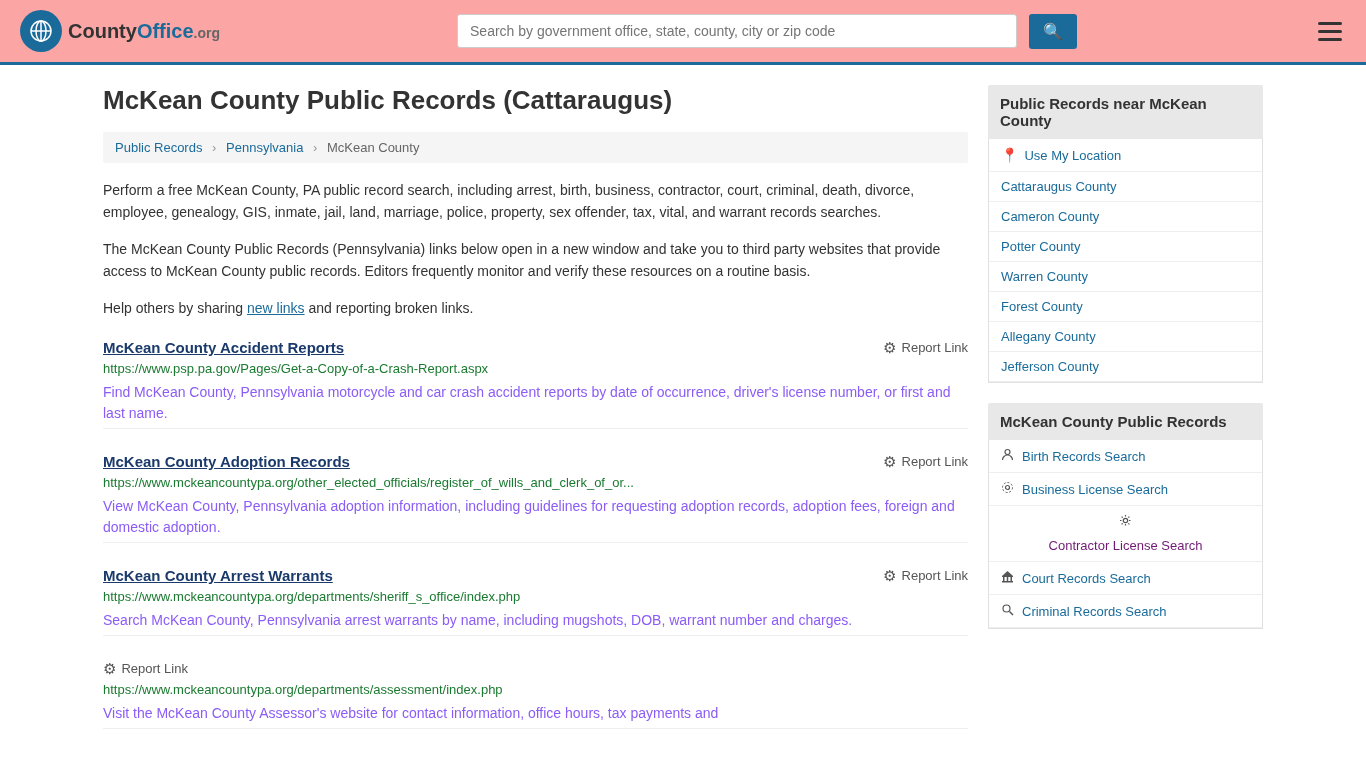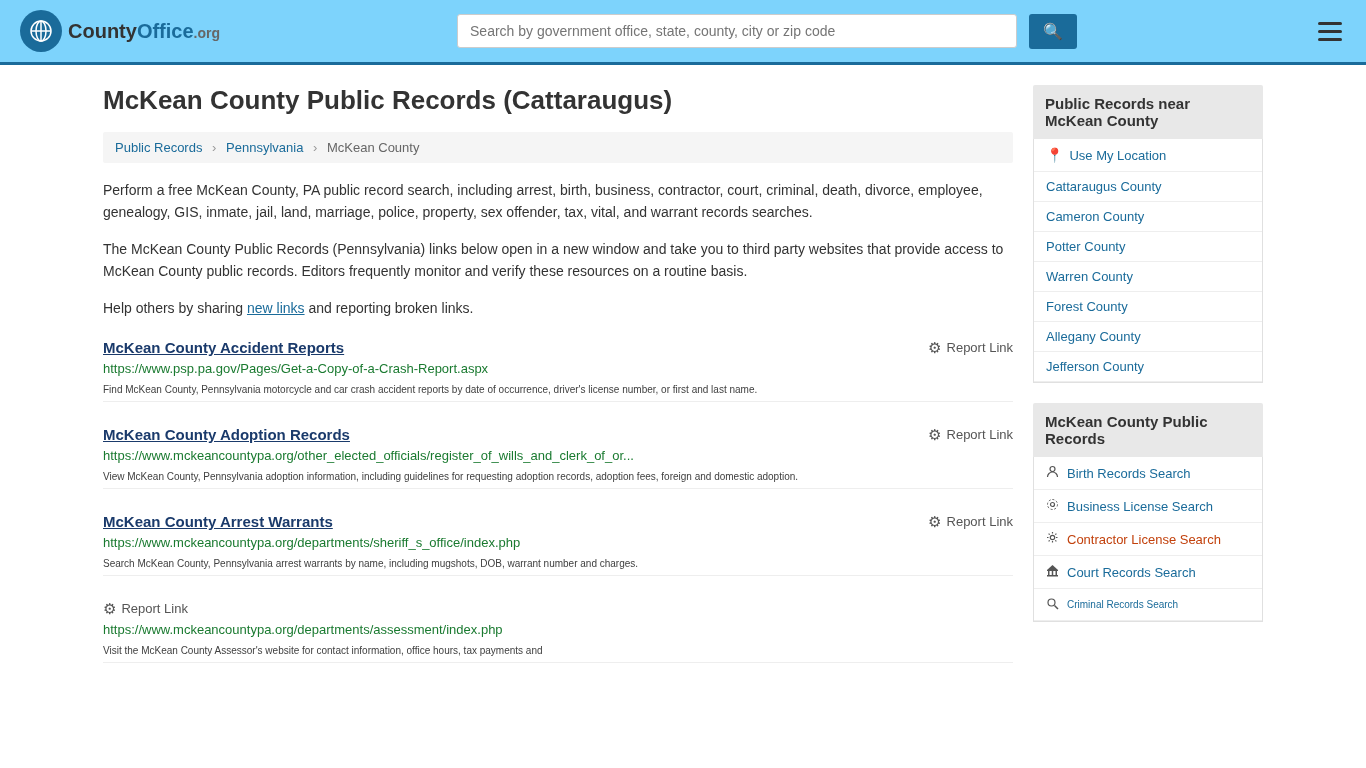--- a/index.html
+++ b/index.html
@@ -1,20 +1,20 @@
 <!DOCTYPE html>
 <html><head>
   <meta charset="utf-8">
   <style>
     * { box-sizing: border-box; margin: 0; padding: 0; }
     body { font-family: Arial, sans-serif; font-size: 14px; color: #333; background: #fff; }
 
     
     #header {
-      background: #7dd3fc;
+      background: #fca5a5;
       border-bottom: 3px solid #1a6b9a;
       padding: 10px 20px;
       display: flex;
       align-items: center;
       justify-content: space-between;
     }
     #logo-area {
       display: flex;
       align-items: center;
       gap: 6px;
@@ -154,28 +154,28 @@
       background: none;
       border: none;
     }
     .record-url {
       color: #1a7a30;
       font-size: 13px;
       margin-bottom: 6px;
       word-break: break-all;
     }
     .record-desc {
-      font-size: 10px;
+      font-size: 14px;
       line-height: 1.5;
-      color: #404040;
+      color: #8b5cf6;
     }
 
     
     #sidebar {
-      width: 230px;
+      width: 275px;
       flex-shrink: 0;
     }
 
     .sidebar-section {
       margin-bottom: 20px;
     }
 
     .sidebar-header {
       background: #e8e8e8;
       padding: 10px 12px;
@@ -343,21 +343,21 @@
           <div style="border-bottom: 1px solid rgb(238, 238, 238);">
     <a href="#" style="display:flex;align-items:flex-end;gap:8px;padding:8px 12px;color:#1a6b9a;text-decoration:none;font-size:13px;">
       <span style="flex-shrink:0;"><svg width="13" height="13" viewBox="0 0 13 13" fill="none">
                   <circle cx="6.5" cy="6.5" r="2" stroke="#555" stroke-width="1.2"></circle>
                   <circle cx="6.5" cy="6.5" r="5" stroke="#555" stroke-width="1" stroke-dasharray="2 1.8"></circle>
                 </svg></span>
       <span>Business License Search</span>
     </a>
   </div>
           <div style="border-bottom: 1px solid rgb(238, 238, 238);">
-    <a href="#" style="display:flex;align-items:center;gap:8px;padding:8px 12px;color:#c2410c;text-decoration:none;font-size:13px;">
+    <a href="#" style="display:flex;align-items:center;gap:8px;padding:8px 12px;color:#701a75;text-decoration:none;font-size:13px;flex-direction:column;">
       <span style="flex-shrink:0;"><svg width="13" height="13" viewBox="0 0 13 13" fill="none">
                   <circle cx="6.5" cy="6.5" r="2.2" stroke="#555" stroke-width="1.2"></circle>
                   <path d="M6.5 1v1.5M6.5 10v1.5M1 6.5h1.5M10 6.5h1.5M2.6 2.6l1.1 1.1M9.3 9.3l1.1 1.1M2.6 10.4l1.1-1.1M9.3 3.7l1.1-1.1" stroke="#555" stroke-width="1.2"></path>
                 </svg></span>
       <span>Contractor License Search</span>
     </a>
   </div>
           <div style="border-bottom: 1px solid rgb(238, 238, 238);">
     <a href="#" style="display:flex;align-items:center;gap:8px;padding:8px 12px;color:#1a6b9a;text-decoration:none;font-size:13px;">
       <span style="flex-shrink:0;"><svg width="13" height="13" viewBox="0 0 13 13" fill="none">
@@ -365,21 +365,21 @@
                   <rect x="1" y="6" width="11" height="1" fill="#555"></rect>
                   <rect x="2" y="7" width="1.5" height="4" fill="#555"></rect>
                   <rect x="5.75" y="7" width="1.5" height="4" fill="#555"></rect>
                   <rect x="9.5" y="7" width="1.5" height="4" fill="#555"></rect>
                   <polygon points="6.5,1 12,6 1,6" fill="#555"></polygon>
                 </svg></span>
       <span>Court Records Search</span>
     </a>
   </div>
           <div style="border-bottom: 1px solid rgb(238, 238, 238);">
-    <a href="#" style="display:flex;align-items:center;gap:8px;padding:8px 12px;color:#1a6b9a;text-decoration:none;font-size:10px;">
+    <a href="#" style="display:flex;align-items:center;gap:8px;padding:8px 12px;color:#1a6b9a;text-decoration:none;font-size:13px;">
       <span style="flex-shrink:0;"><svg width="13" height="13" viewBox="0 0 13 13" fill="none">
                   <circle cx="5.5" cy="5.5" r="3.5" stroke="#555" stroke-width="1.2"></circle>
                   <line x1="8.5" y1="8.5" x2="12" y2="12" stroke="#555" stroke-width="1.5"></line>
                 </svg></span>
       <span>Criminal Records Search</span>
     </a>
   </div>
         </div>
     </div>
   </aside>

